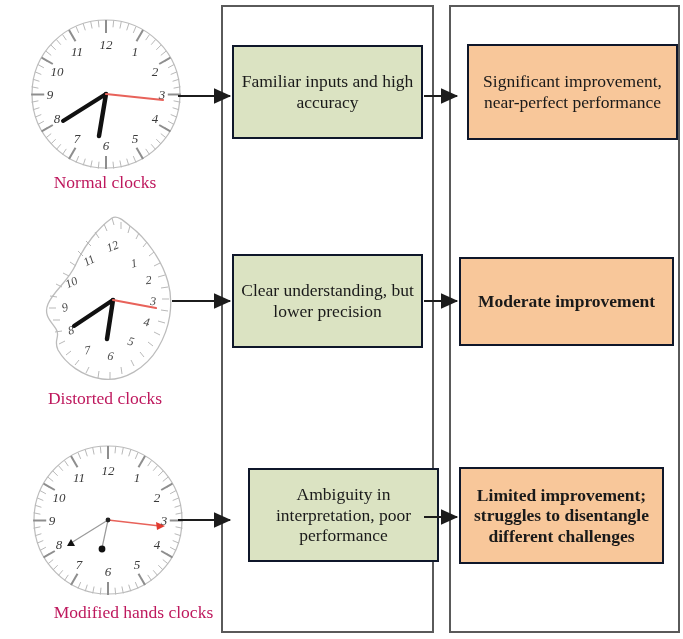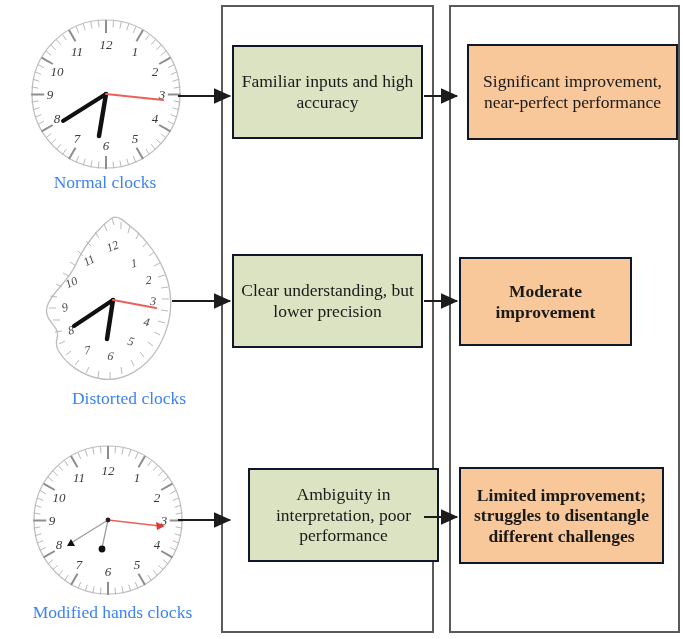--- a/index.html
+++ b/index.html
@@ -48,33 +48,33 @@
   .orange-box {
     background: #f8c79a;
     font-size: 17.5px;
   }
   .orange-box.bold { font-weight: bold; }
 
   #green-1  { left: 232px; top: 45px;  width: 191px; height: 94px; }
   #green-2  { left: 232px; top: 254px; width: 191px; height: 94px; }
   #green-3  { left: 248px; top: 468px; width: 191px; height: 94px; }
   #orange-1 { left: 459px; top: 44px;  width: 211px; height: 96px; margin-left: 8px; }
-  #orange-2 { left: 459px; top: 257px; width: 173px; height: 89px; }
+  #orange-2 { left: 459px; top: 257px; width: 215px; height: 89px; }
   #orange-3 { left: 459px; top: 467px; width: 205px; height: 97px; }
 
   .clock-label {
     position: absolute;
     font-size: 17.5px;
-    color: #3b82f6;
+    color: #be185d;
     white-space: nowrap;
     text-align: center;
   }
   #label-1 { left: 0px;  top: 172px; width: 210px; }
-  #label-2 { left: 0px;  top: 388px; width: 210px; padding-left: 24px; }
-  #label-3 { left: 0px;  top: 602px; width: 225px; }
+  #label-2 { left: 0px;  top: 388px; width: 210px; }
+  #label-3 { left: 0px;  top: 602px; width: 225px; padding-left: 21px; }
 
   .clock-svg { position: absolute; }
   #clock-1 { left: 20px;  top: 14px;  }
   #clock-2 { left: 22px;  top: 212px; }
   #clock-3 { left: 22px;  top: 440px; }
 
   .arrow-layer { position: absolute; left: 0; top: 0; width: 683px; height: 639px; pointer-events: none; }
 </style>
 </head>
 <body>

